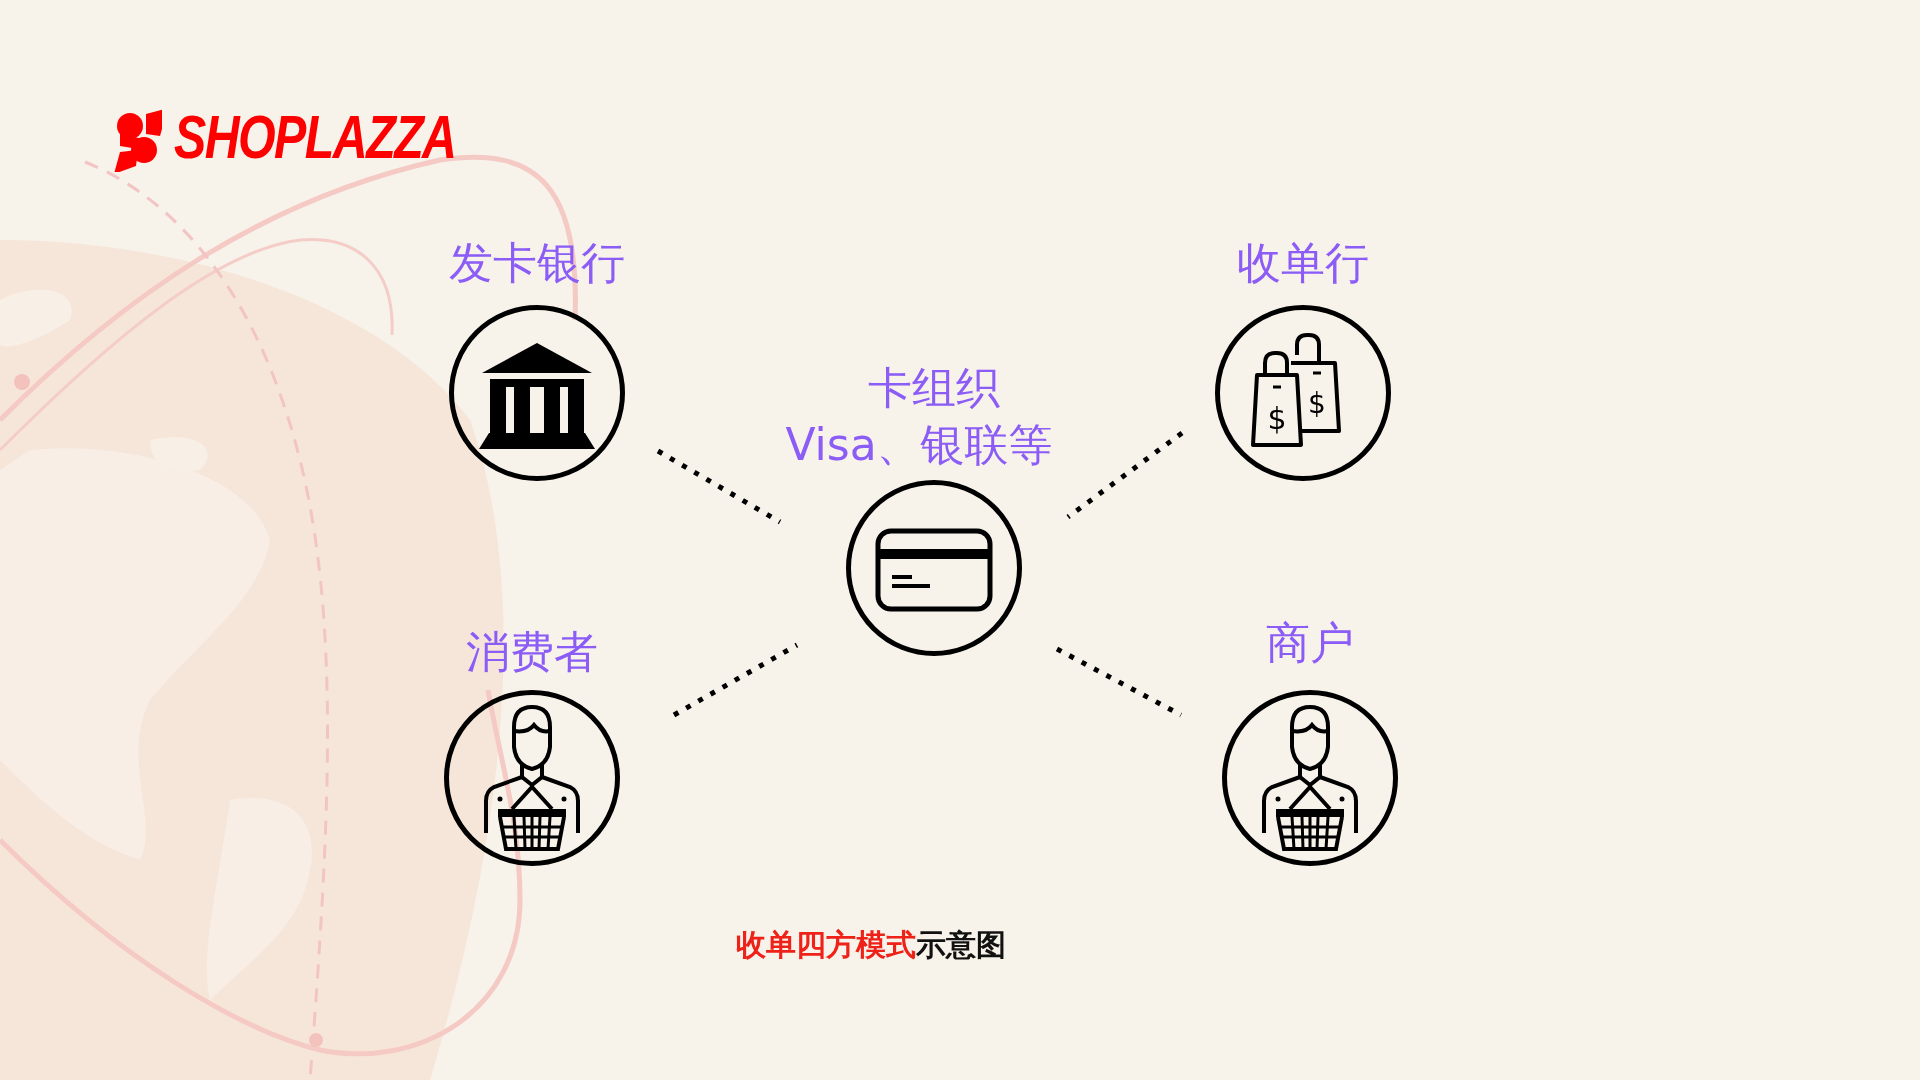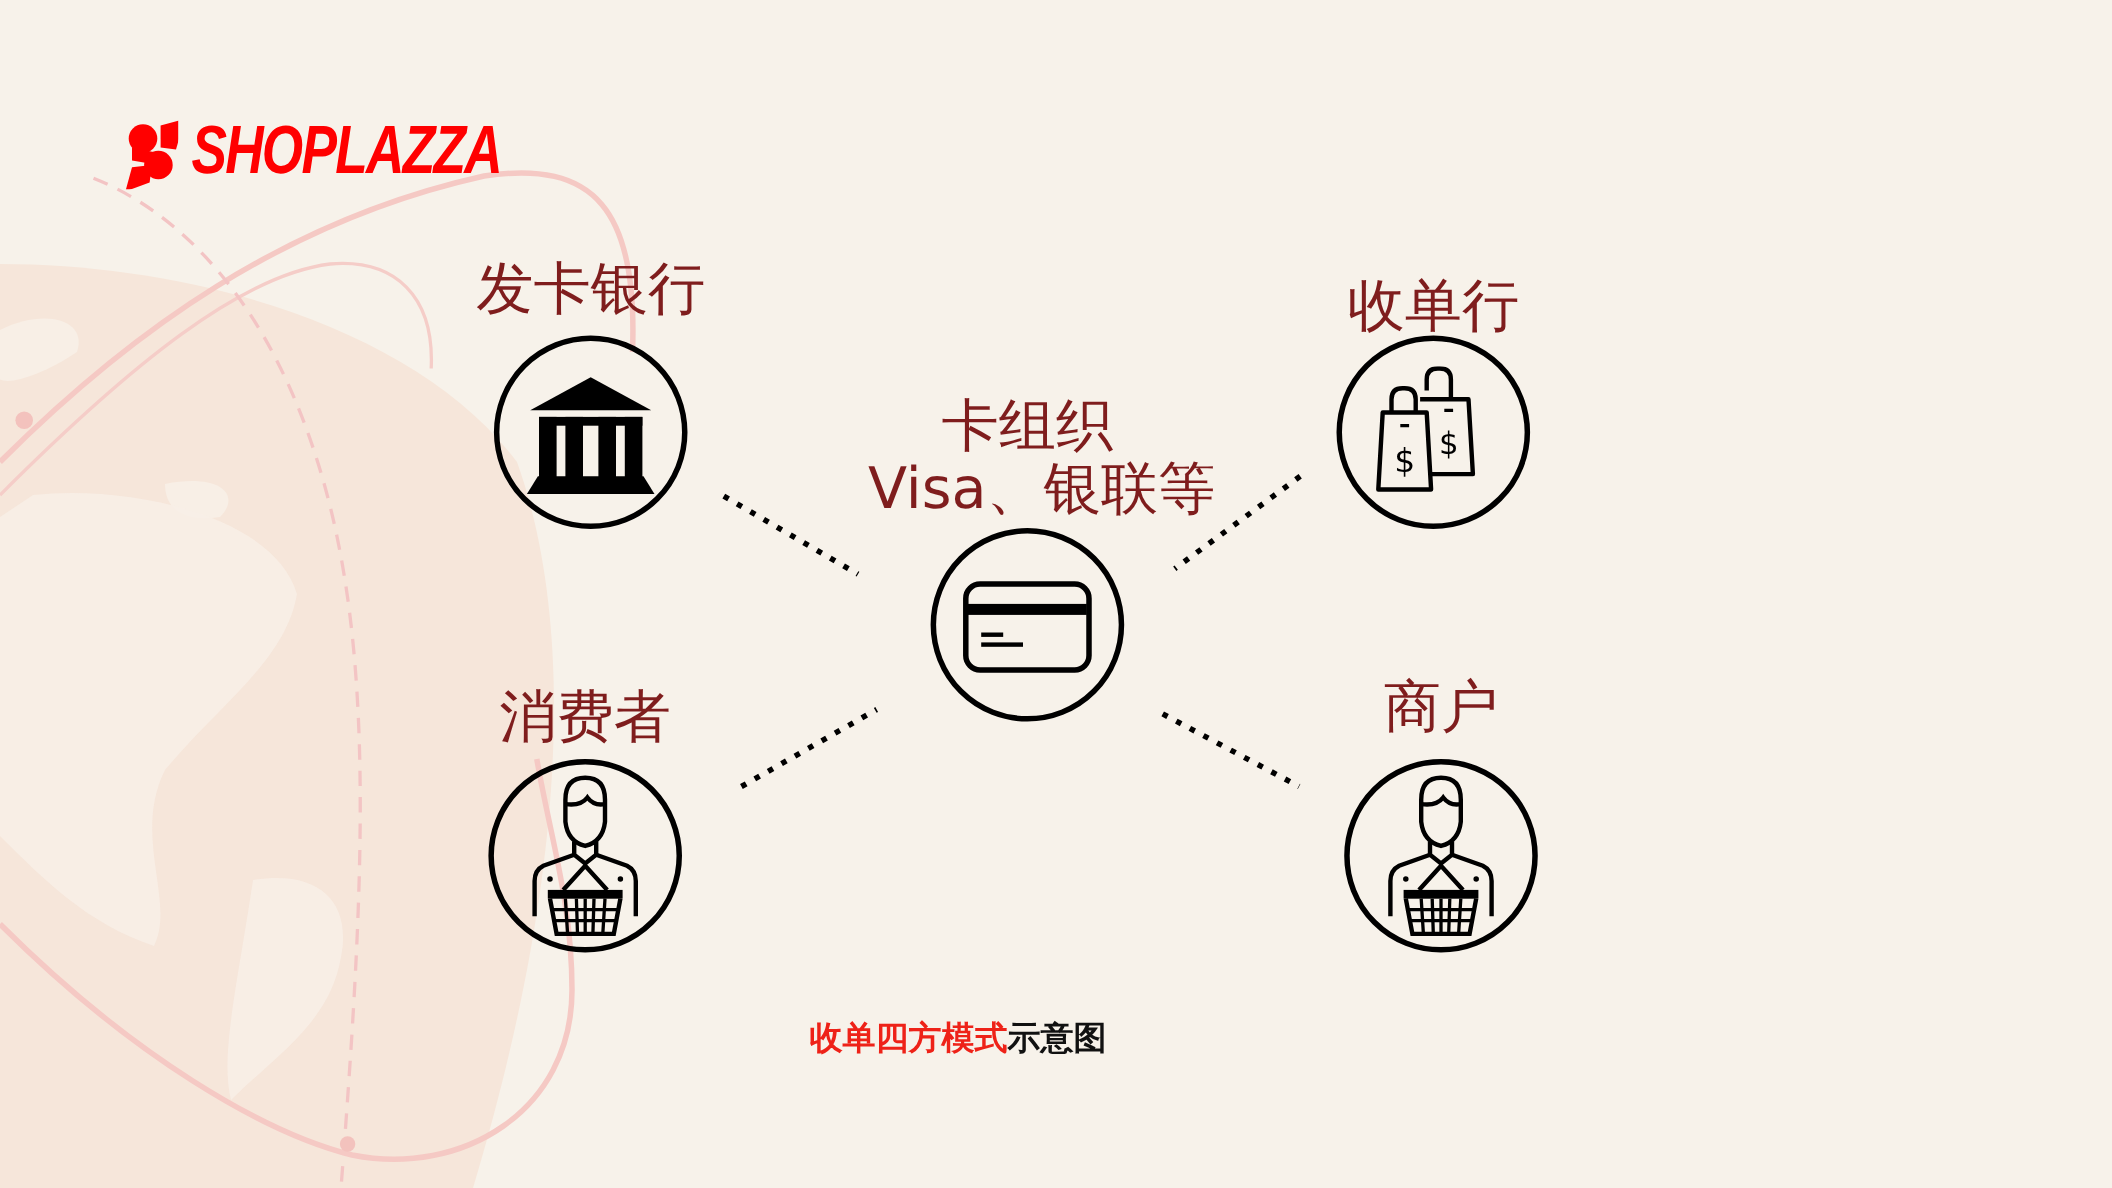--- a/index.html
+++ b/index.html
@@ -1,21 +1,21 @@
 <!DOCTYPE html>
 <html><head>
 <meta charset="utf-8">
 <style>
   html,body{margin:0;padding:0;}
   body{width:1920px;height:1080px;overflow:hidden;background:#f7f2ea;position:relative;font-family:"DejaVu Sans","Liberation Sans",sans-serif;}
   .bg{position:absolute;left:0;top:0;width:1920px;height:1080px;}
   .logo{position:absolute;left:106px;top:106px;height:70px;display:flex;align-items:flex-start;}
   .logo-text{font-family:"Liberation Sans",sans-serif;font-weight:bold;font-style:italic;font-size:62px;color:#ff0000;letter-spacing:-2px;transform:scaleX(0.78);transform-origin:left center;margin-left:12px;line-height:1;}
   .node{position:absolute;width:0;height:0;}
-  .node-label{position:absolute;white-space:nowrap;font-size:52px;color:#7f1d1d;transform:translate(-50%,-50%);line-height:1.2;text-align:center;}
+  .node-label{position:absolute;white-space:nowrap;font-size:44px;color:#8b5cf6;transform:translate(-50%,-50%);line-height:1.2;text-align:center;}
   .circle{position:absolute;width:176px;height:176px;border:5px solid #000;border-radius:50%;box-sizing:border-box;transform:translate(-50%,-50%);display:flex;align-items:center;justify-content:center;}
   .circle svg{display:block;}
   .dots{position:absolute;left:0;top:0;}
   .title{position:absolute;left:736px;top:918px;font-size:30px;font-weight:bold;white-space:nowrap;line-height:54px;}
   .title .red{color:#ee2218;}
   .title .black{color:#111;}
 </style>
 </head>
 <body>
 
@@ -64,33 +64,33 @@
       <rect x="67" y="46" width="16" height="58" fill="#000"></rect>
       <rect x="91" y="46" width="16" height="58" fill="#000"></rect>
       <rect x="13" y="46" width="94" height="8" fill="#000"></rect>
       <polygon points="12,100 108,100 118,116 2,116" fill="#000"></polygon>
     </svg>
   </div>
 </div>
 
 <div class="node" style="left:934px;top:0;">
   <div class="node-label" style="top:388px;left:0;">卡组织</div>
-  <div class="node-label" style="top:445px;left:-15px;margin-left:28px;">Visa、银联等</div>
+  <div class="node-label" style="top:445px;left:-15px;">Visa、银联等</div>
   <div class="circle" style="left:0;top:568px;">
     <svg width="120" height="90" viewBox="0 0 120 90">
       <rect x="4" y="8" width="112" height="78" rx="13" ry="13" fill="none" stroke="#000" stroke-width="5"></rect>
       <rect x="6" y="26" width="108" height="10" fill="#000"></rect>
       <rect x="18" y="52" width="20" height="4" fill="#000"></rect>
       <rect x="18" y="61" width="38" height="4" fill="#000"></rect>
     </svg>
   </div>
 </div>
 
 <div class="node" style="left:1303px;top:0;">
-  <div class="node-label" style="top:263px;left:0;margin-top:16px;">收单行</div>
+  <div class="node-label" style="top:263px;left:0;">收单行</div>
   <div class="circle" style="left:0;top:393px;">
     <svg width="120" height="120" viewBox="0 0 120 120">
       <path d="M54 22 L54 12 Q54 2 64 2 L66 2 Q76 2 76 12 L76 30" fill="none" stroke="#000" stroke-width="4"></path>
       <path d="M48 30 L92 30 L96 98 L58 98" fill="#f7f2ea" stroke="#000" stroke-width="4" stroke-linejoin="round"></path>
       <line x1="70" y1="40" x2="78" y2="40" stroke="#000" stroke-width="3"></line>
       <text x="74" y="80" font-size="28" text-anchor="middle" fill="#000" font-family="DejaVu Sans, sans-serif">$</text>
       <path d="M22 42 L22 30 Q22 20 32 20 L34 20 Q44 20 44 30 L44 42" fill="none" stroke="#000" stroke-width="4"></path>
       <path d="M14 42 L54 42 L58 112 L10 112 Z" fill="#f7f2ea" stroke="#000" stroke-width="4" stroke-linejoin="round"></path>
       <line x1="30" y1="54" x2="38" y2="54" stroke="#000" stroke-width="3"></line>
       <text x="34" y="96" font-size="30" text-anchor="middle" fill="#000" font-family="DejaVu Sans, sans-serif">$</text>

